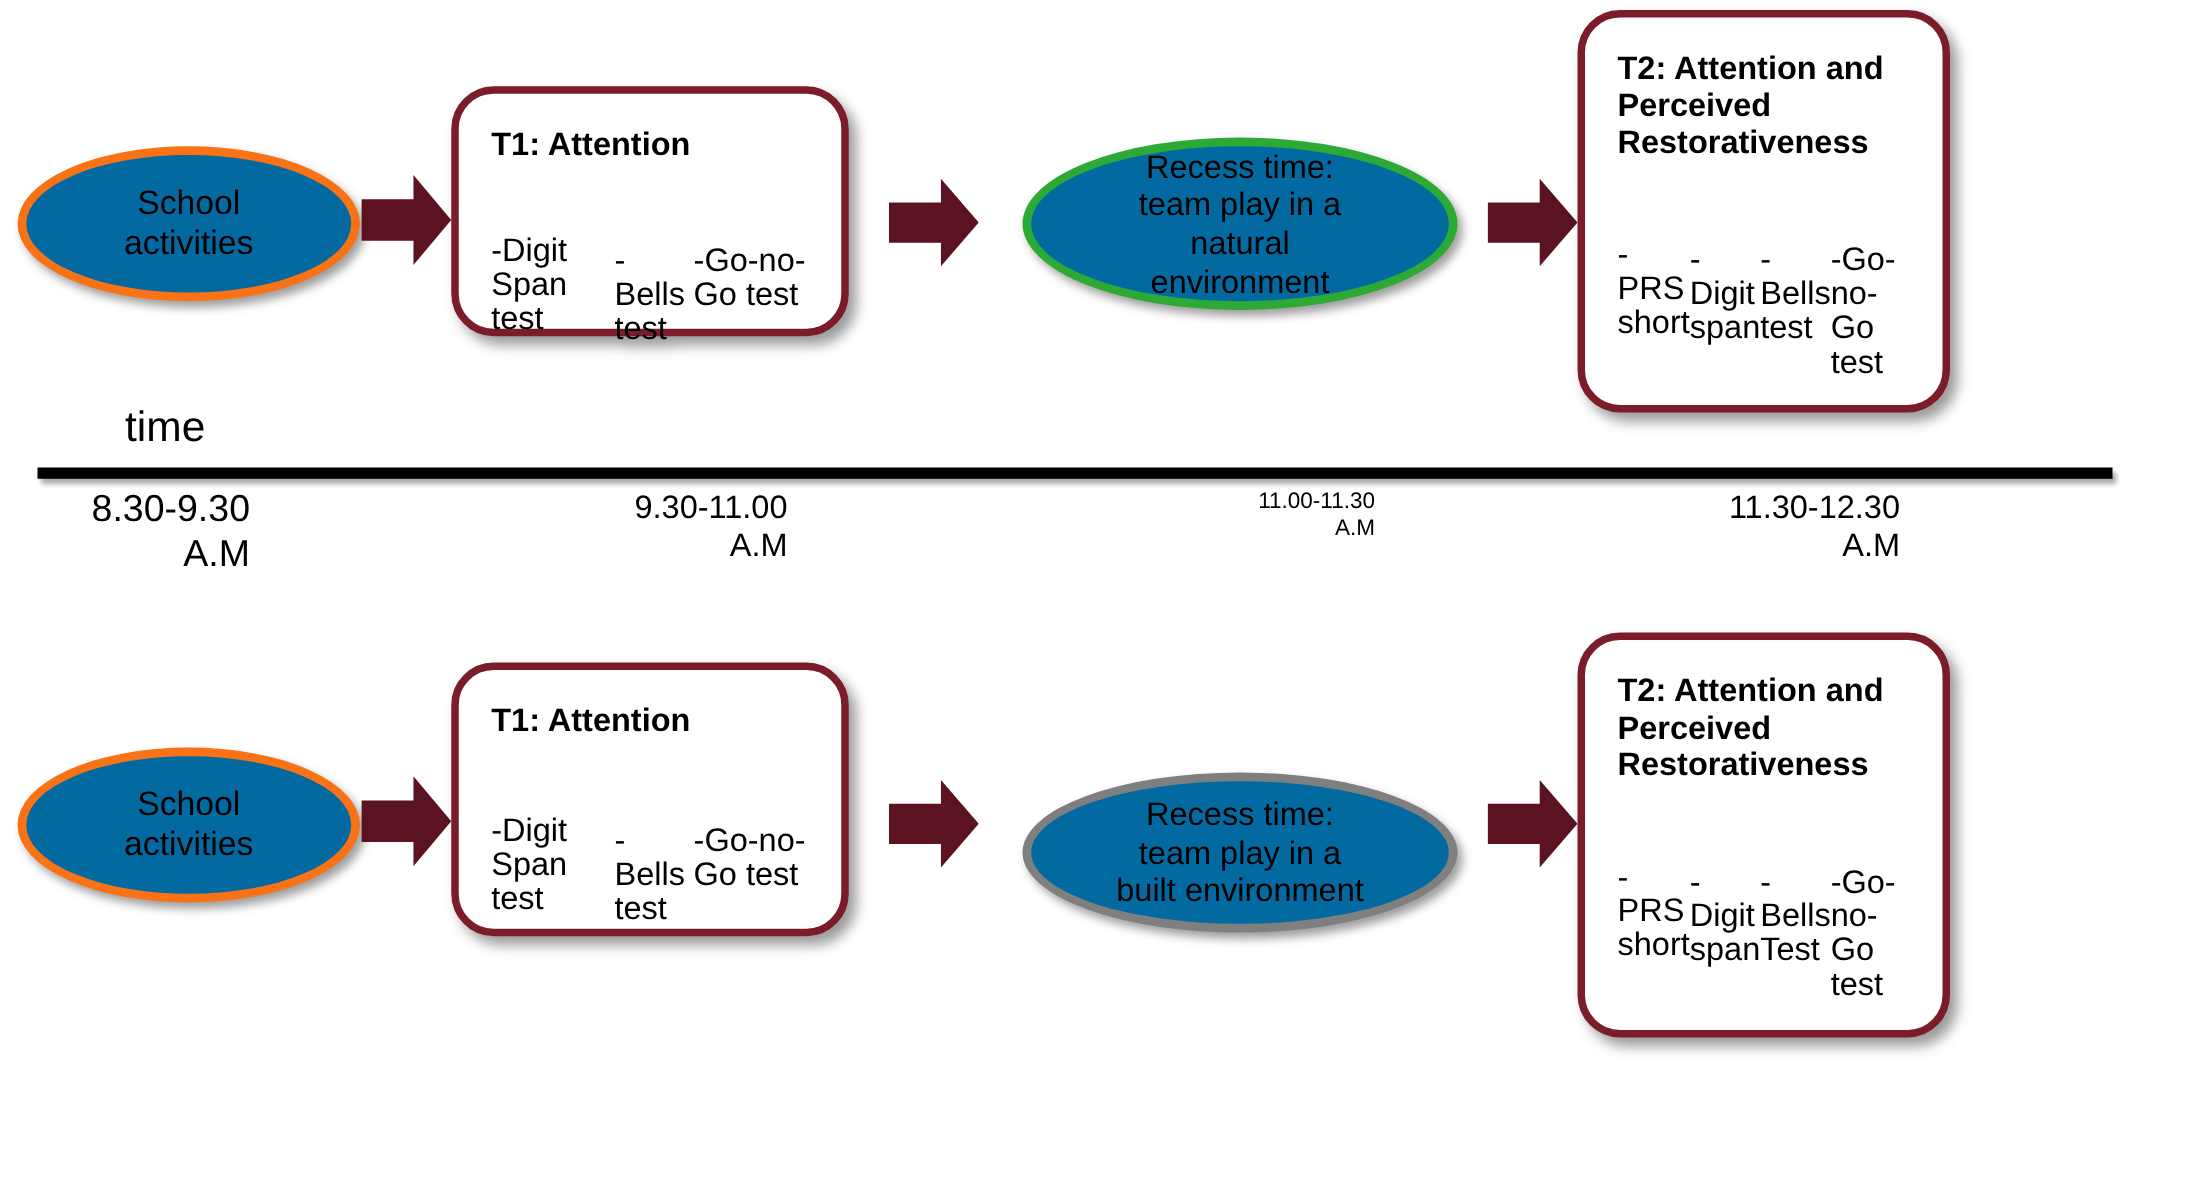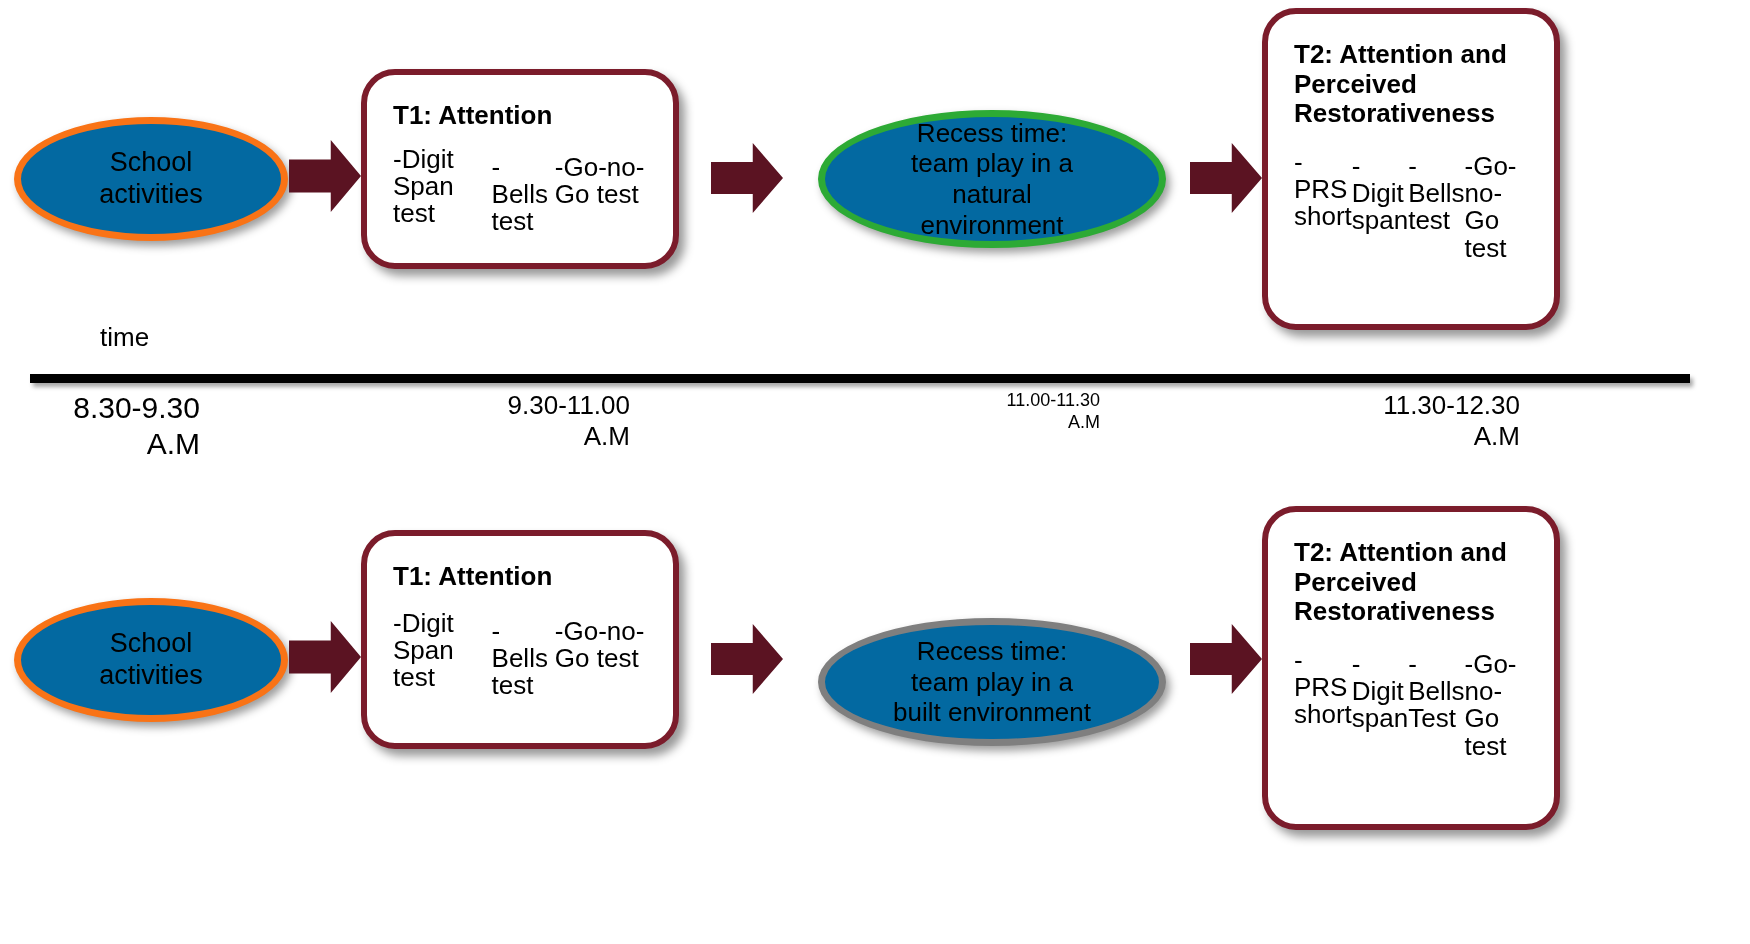--- a/index.html
+++ b/index.html
@@ -13,21 +13,21 @@
   }
   #stage {
     position: relative;
     width: 1750px;
     height: 944px;
     overflow: hidden;
     background: #ffffff;
   }
 
   
-  .node { position: absolute; box-sizing: border-box; }
+  .node { position: absolute; box-sizing: border-box; gap: 41px; }
 
   
   .ellipse {
     border-radius: 50%;
     background: #0369a1;
     display: flex;
     align-items: center;
     justify-content: center;
     text-align: center;
     filter: drop-shadow(4px 5px 4px rgba(0,0,0,0.38));
@@ -126,21 +126,21 @@
   <div class="node procbox" style="left:1262px; top:8px; width:298px; height:322px; font-size:26px;">
     <div class="boxtitle">T2: Attention and Perceived Restorativeness</div>
     <div class="boxlist">
       <div class="li" style="margin-top:14px;">-PRS short</div>
       <div class="li" style="margin-top:18px;">-Digit span</div>
       <div class="li" style="margin-top:18px;">-Bells test</div>
       <div class="li" style="margin-top:18px;">-Go-no-Go test</div>
     </div>
   </div>
 
-  <div class="time-caption" style="left:100px; top:322px; font-size:26px;">time</div>
+  <div class="time-caption" style="left:100px; top:322px; font-size:34px;">time</div>
 
   <div class="timeline-bar" style="left:30px; top:374px; width:1660px; height:9px;"></div>
 
   <div class="time-label" style="left:30px; top:390px; width:170px; font-size:30px; text-align:right;">
     <div>8.30-9.30</div>
     <div>A.M</div>
   </div>
 
   <div class="time-label" style="left:410px; top:390px; width:220px; font-size:26px;">
     <div>9.30-11.00</div>

